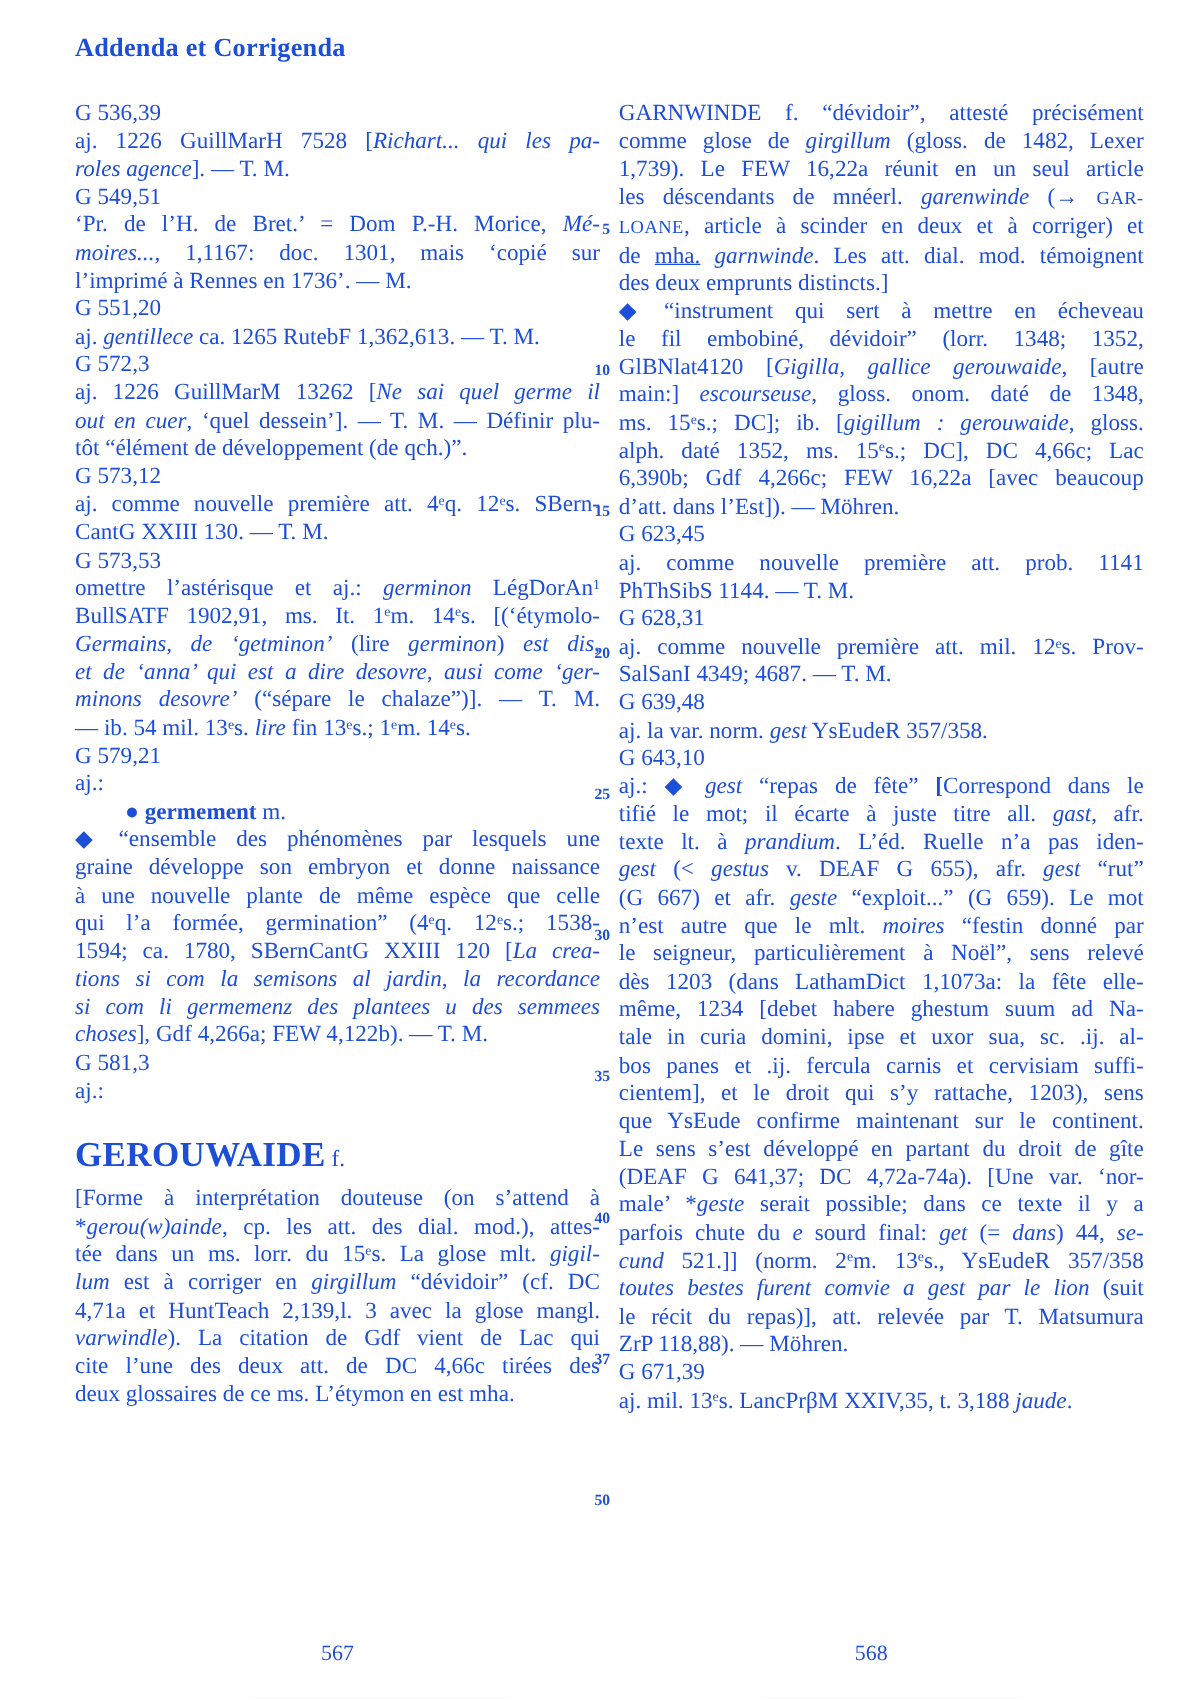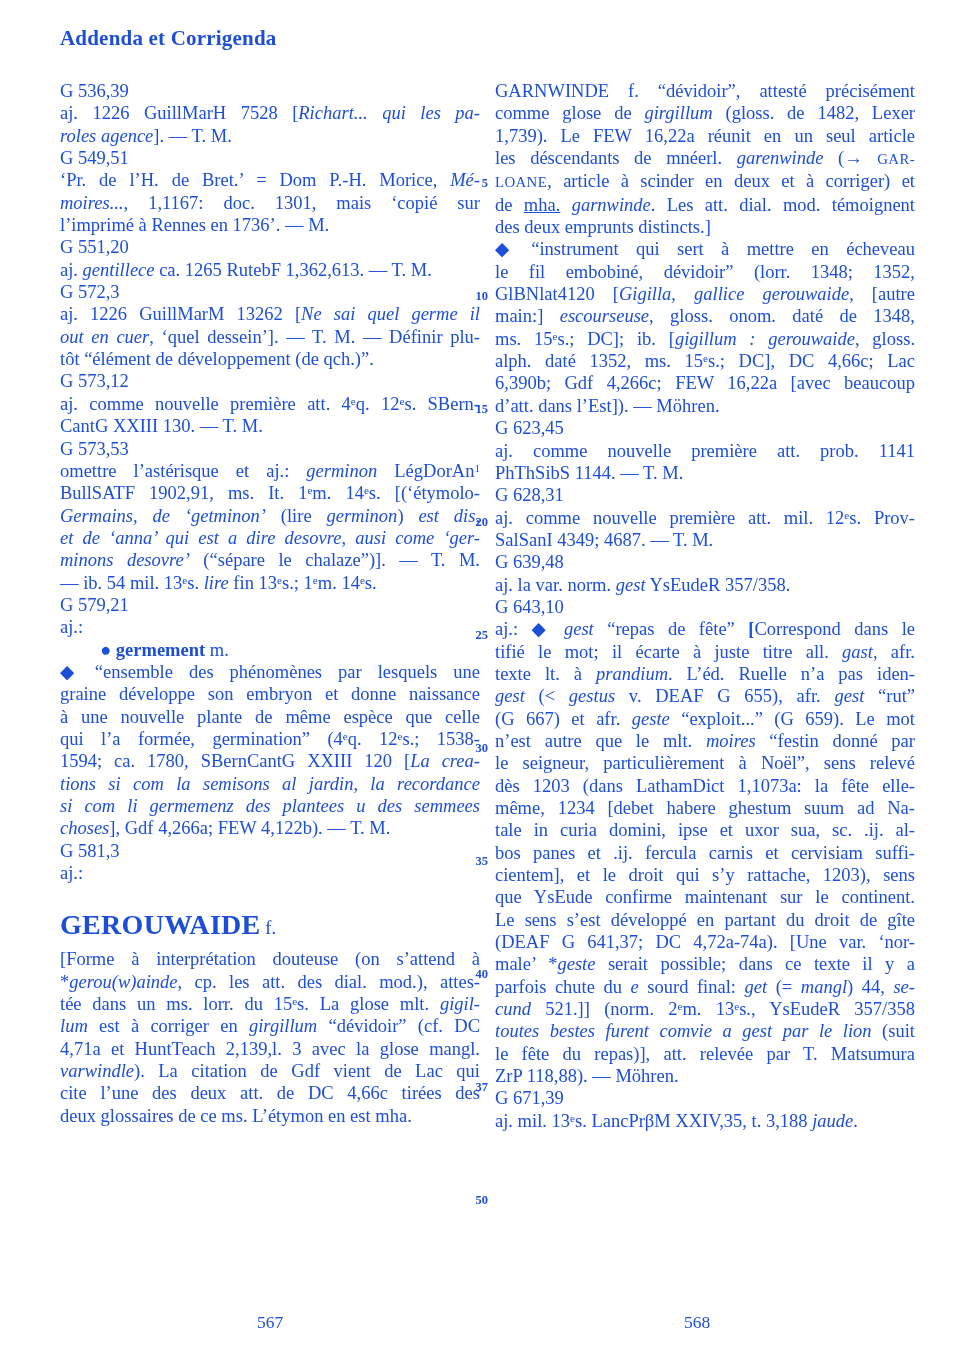--- a/index.html
+++ b/index.html
@@ -126,24 +126,24 @@
       <div class="ln l">le seigneur, particulièrement à Noël”, sens relevé</div>
       <div class="ln l">dès 1203 (dans LathamDict 1,1073a: la fête elle-</div>
       <div class="ln l">même, 1234 [debet habere ghestum suum ad Na-</div>
       <div class="ln l">tale in curia domini, ipse et uxor sua, sc. .ij. al-</div>
       <div class="ln l">bos panes et .ij. fercula carnis et cervisiam suffi-</div>
       <div class="ln l">cientem], et le droit qui s’y rattache, 1203), sens</div>
       <div class="ln l">que YsEude confirme maintenant sur le continent.</div>
       <div class="ln l">Le sens s’est développé en partant du droit de gîte</div>
       <div class="ln l">(DEAF G 641,37; DC 4,72a-74a). [Une var. ‘nor-</div>
       <div class="ln l">male’ *<span class="i">geste</span> serait possible; dans ce texte il y a</div>
-      <div class="ln l">parfois chute du <span class="i">e</span> sourd final: <span class="i">get</span> (= <span class="i">mangl</span>) 44, <span class="i">se-</span></div>
+      <div class="ln l">parfois chute du <span class="i">e</span> sourd final: <span class="i">get</span> (= <span class="i">dans</span>) 44, <span class="i">se-</span></div>
       <div class="ln l"><span class="i">cund</span> 521.]] (norm. 2<sup>e</sup>m. 13<sup>e</sup>s., YsEudeR 357/358</div>
       <div class="ln l"><span class="i">toutes bestes furent comvie a gest par le lion</span> (suit</div>
-      <div class="ln l">le fête du repas)], att. relevée par T. Matsumura</div>
+      <div class="ln l">le récit du repas)], att. relevée par T. Matsumura</div>
       <div class="ln e">ZrP 118,88). — Möhren.</div>
       <div class="ln ref">G 671,39</div>
       <div class="ln e">aj. mil. 13<sup>e</sup>s. LancPrβM XXIV,35, t. 3,188 <span class="i">jaude</span>.</div>
     </div>
   <div class="gutter">
       <div class="gutter-num" style="top: 176px;">5</div>
       <div class="gutter-num" style="top: 289px;">10</div>
       <div class="gutter-num" style="top: 402px;">15</div>
       <div class="gutter-num" style="top: 515px;">20</div>
       <div class="gutter-num" style="top: 628px;">25</div>

